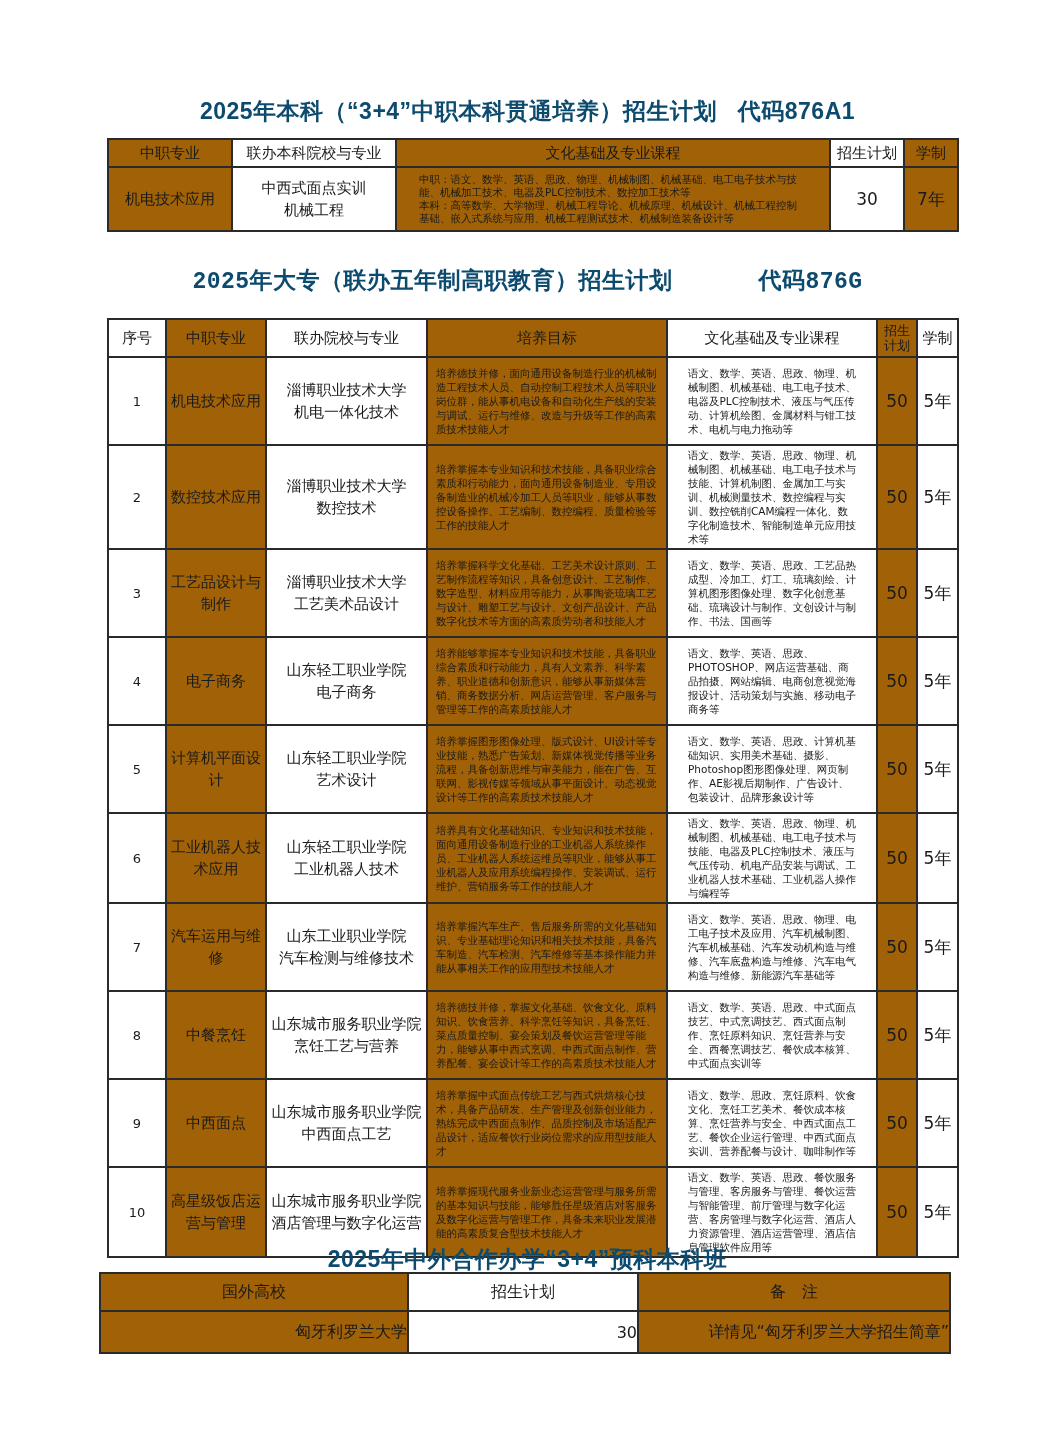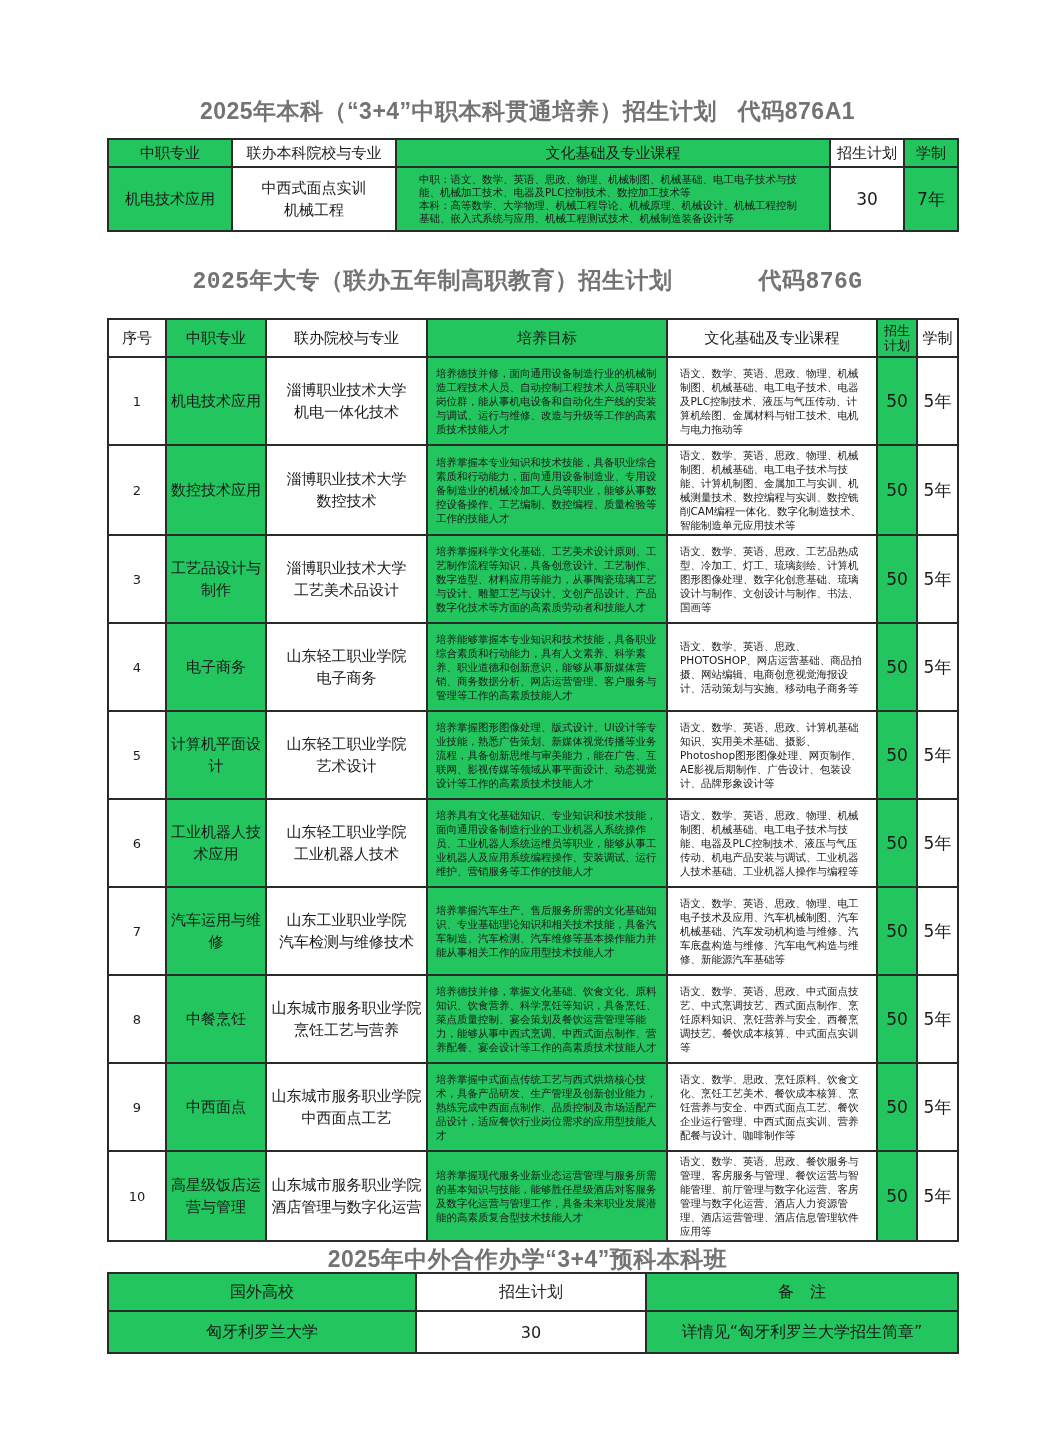--- a/index.html
+++ b/index.html
@@ -3,46 +3,46 @@
 <meta charset="utf-8">
 <style>
   html, body { margin: 0; padding: 0; }
   body {
     width: 1055px; height: 1453px; background: #ffffff;
     font-family: "DejaVu Sans", "Liberation Sans", sans-serif;
     color: #1a1a1a; position: relative; overflow: hidden;
   }
   .title {
     position: absolute; left: 0; width: 1055px; text-align: center;
-    color: #737373; font-weight: bold; font-size: 23px; letter-spacing: 0.5px;
+    color: #0c4a6e; font-weight: bold; font-size: 23px; letter-spacing: 0.5px;
     font-family: "Liberation Sans", "DejaVu Sans", sans-serif;
     white-space: pre;
   }
   table { border-collapse: collapse; position: absolute; table-layout: fixed; }
   td, th { border: 2px solid #2a2a2a; padding: 0; text-align: center; vertical-align: middle; font-weight: normal; }
-  .blue { background: #22c55e; }
+  .blue { background: #a16207; }
   .hdr { font-size: 15px; }
   .small { font-size: 10.5px; line-height: 13px; text-align: left; padding: 2px 22px; }
   .mid { font-size: 15px; line-height: 22px; }
   .num { font-size: 17px; }
 
   #t1 { left: 107px; top: 138px; width: 850px; }
   #t1 .hdr { height: 26px; }
   #t1 tr.row td { height: 58px; }
 
   #t2 { left: 107px; top: 318px; width: 850px; }
   #t2 th { height: 36px; }
   #t2 td { height: 82px; }
   #t2 .goal { font-size: 10.5px; line-height: 14px; text-align: left; padding: 2px 8px; }
-  #t2 .course { font-size: 10.5px; line-height: 14px; text-align: left; padding: 2px 12px; }
+  #t2 .course { font-size: 10.5px; line-height: 14px; text-align: left; padding: 2px 20px; }
   #t2 .idx { font-size: 13px; }
 
-  #t3 { left: 107px; top: 1272px; width: 850px; }
+  #t3 { left: 99px; top: 1272px; width: 850px; }
   #t3 th { height: 36px; font-size: 16px; }
-  #t3 td { height: 40px; font-size: 16px; }
+  #t3 td { height: 40px; font-size: 16px; text-align: right; }
 </style>
 </head>
 <body>
 
 <div class="title" style="top:96px;">2025年本科（“3+4”中职本科贯通培养）招生计划   代码876A1</div>
 <table id="t1">
   <colgroup>
       <col style="width:124px">
       <col style="width:164px">
       <col style="width:434px">

